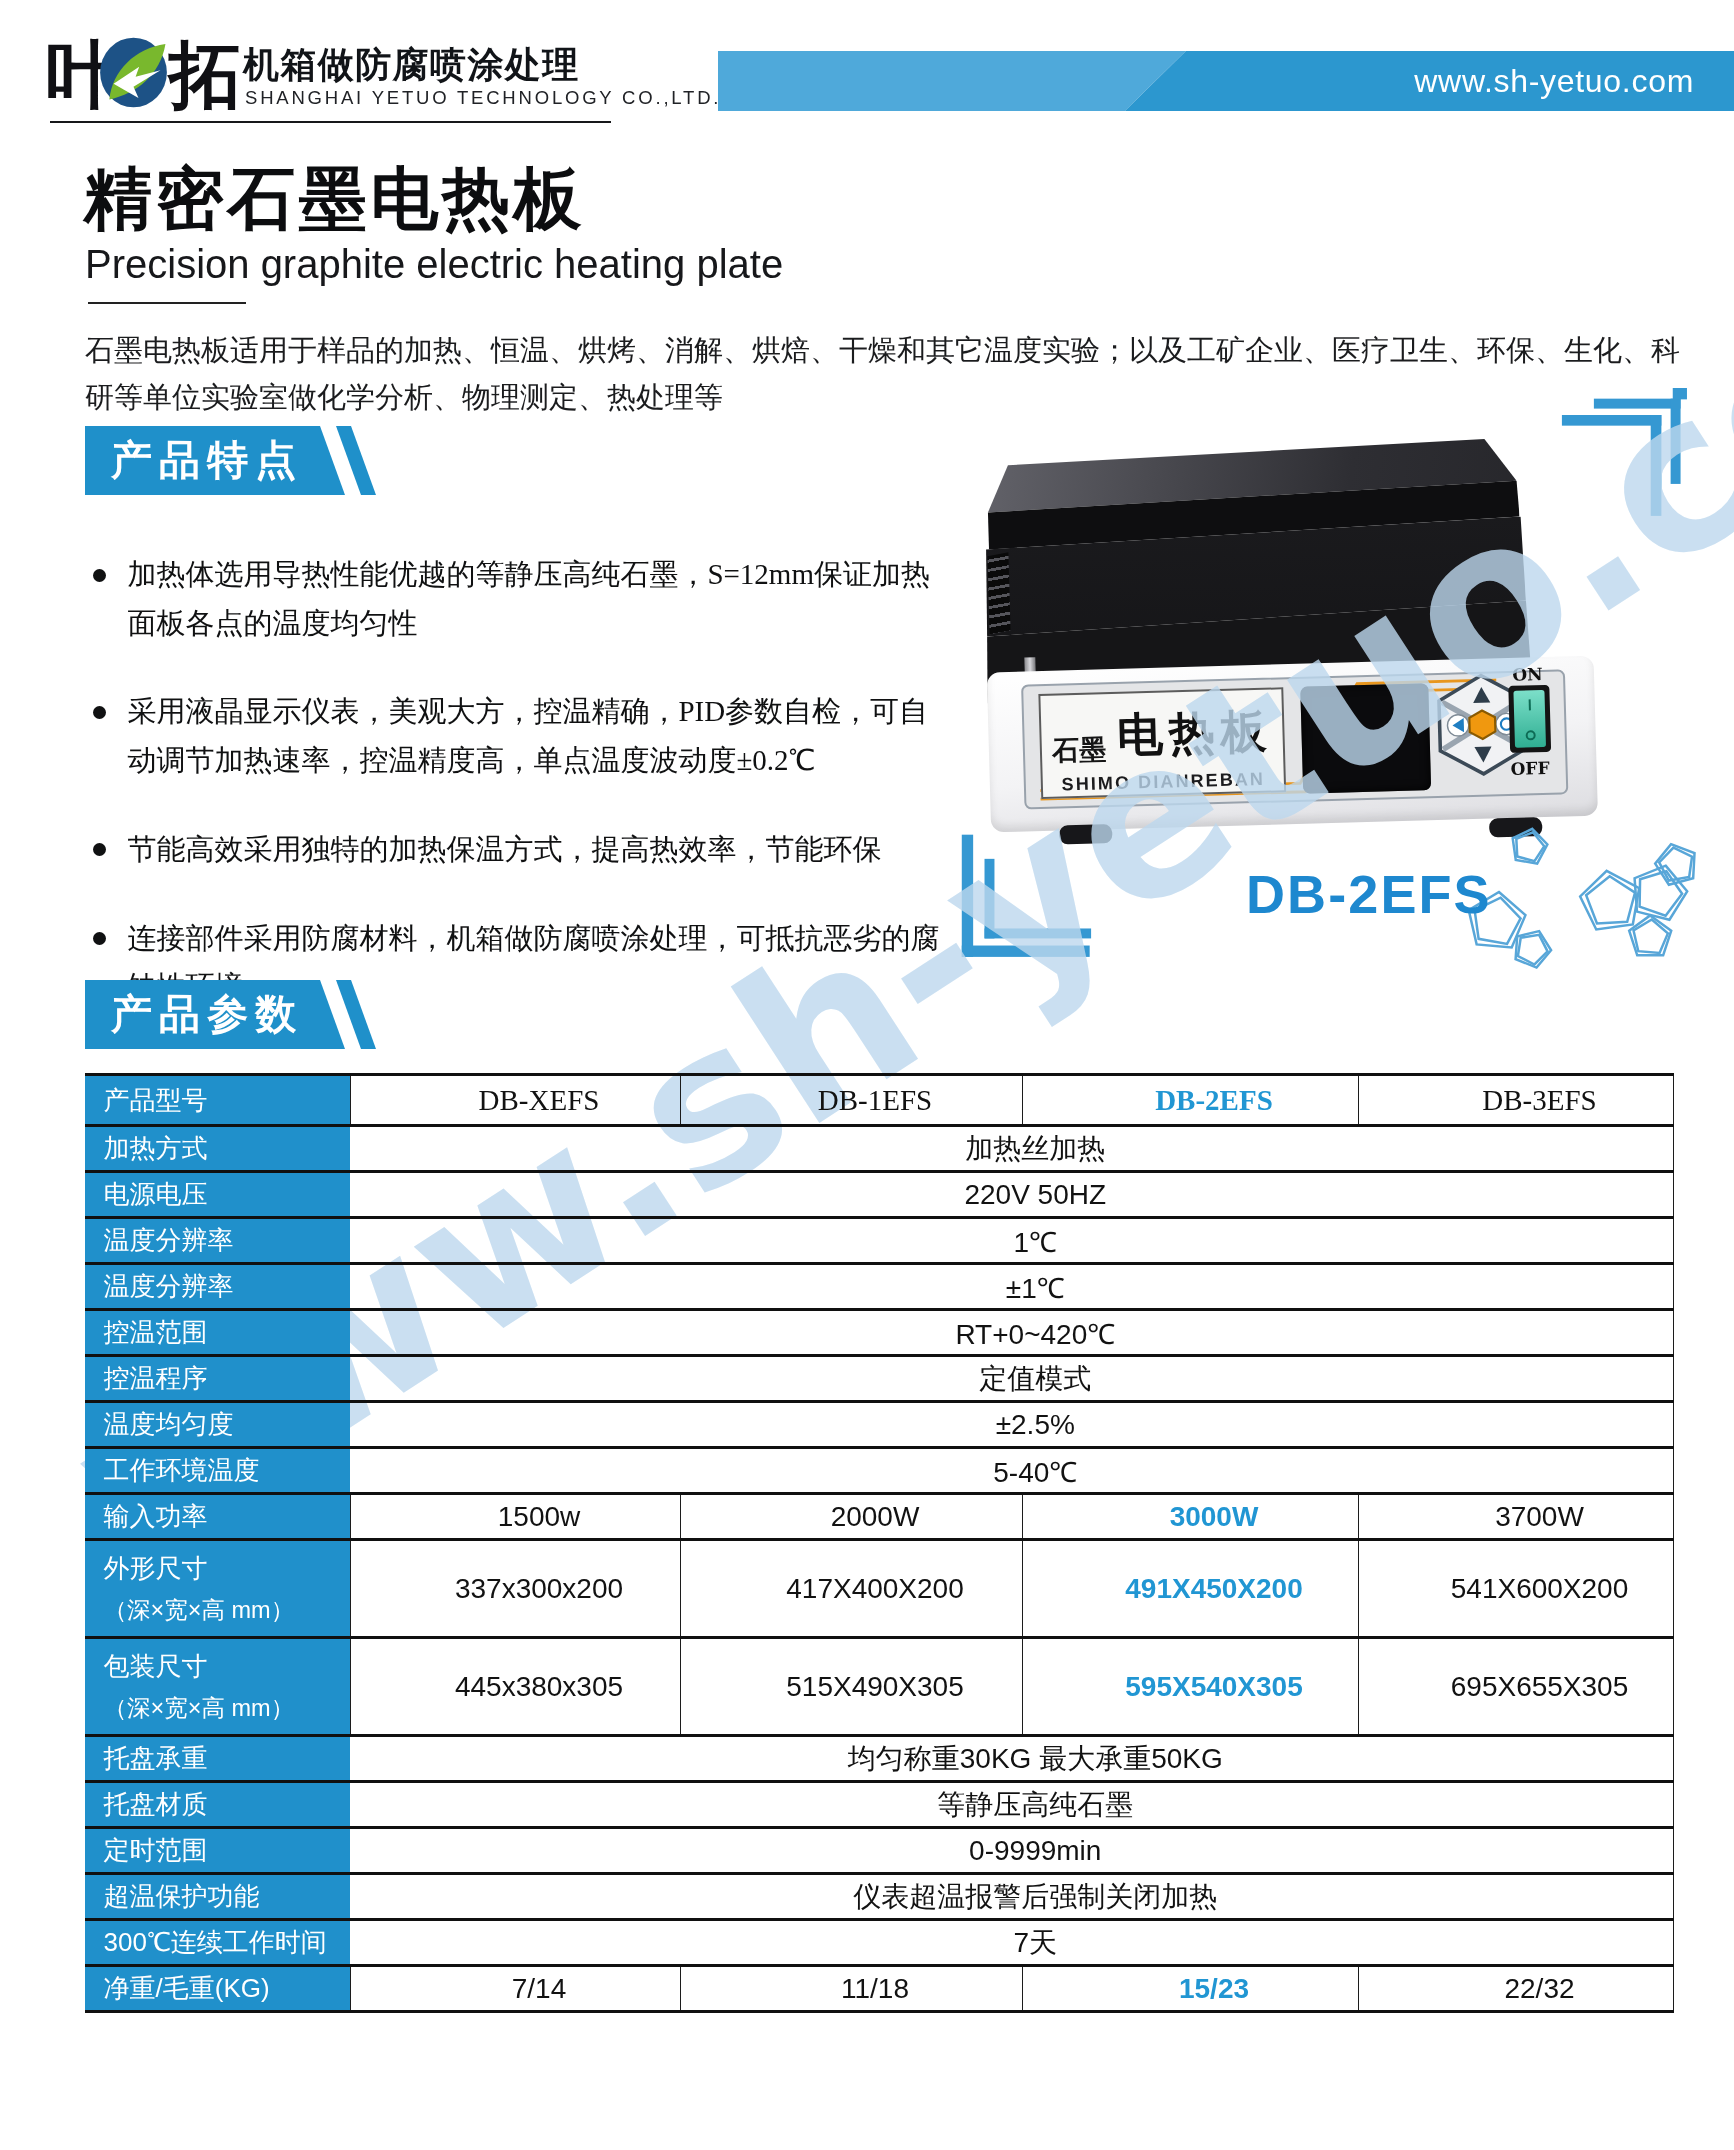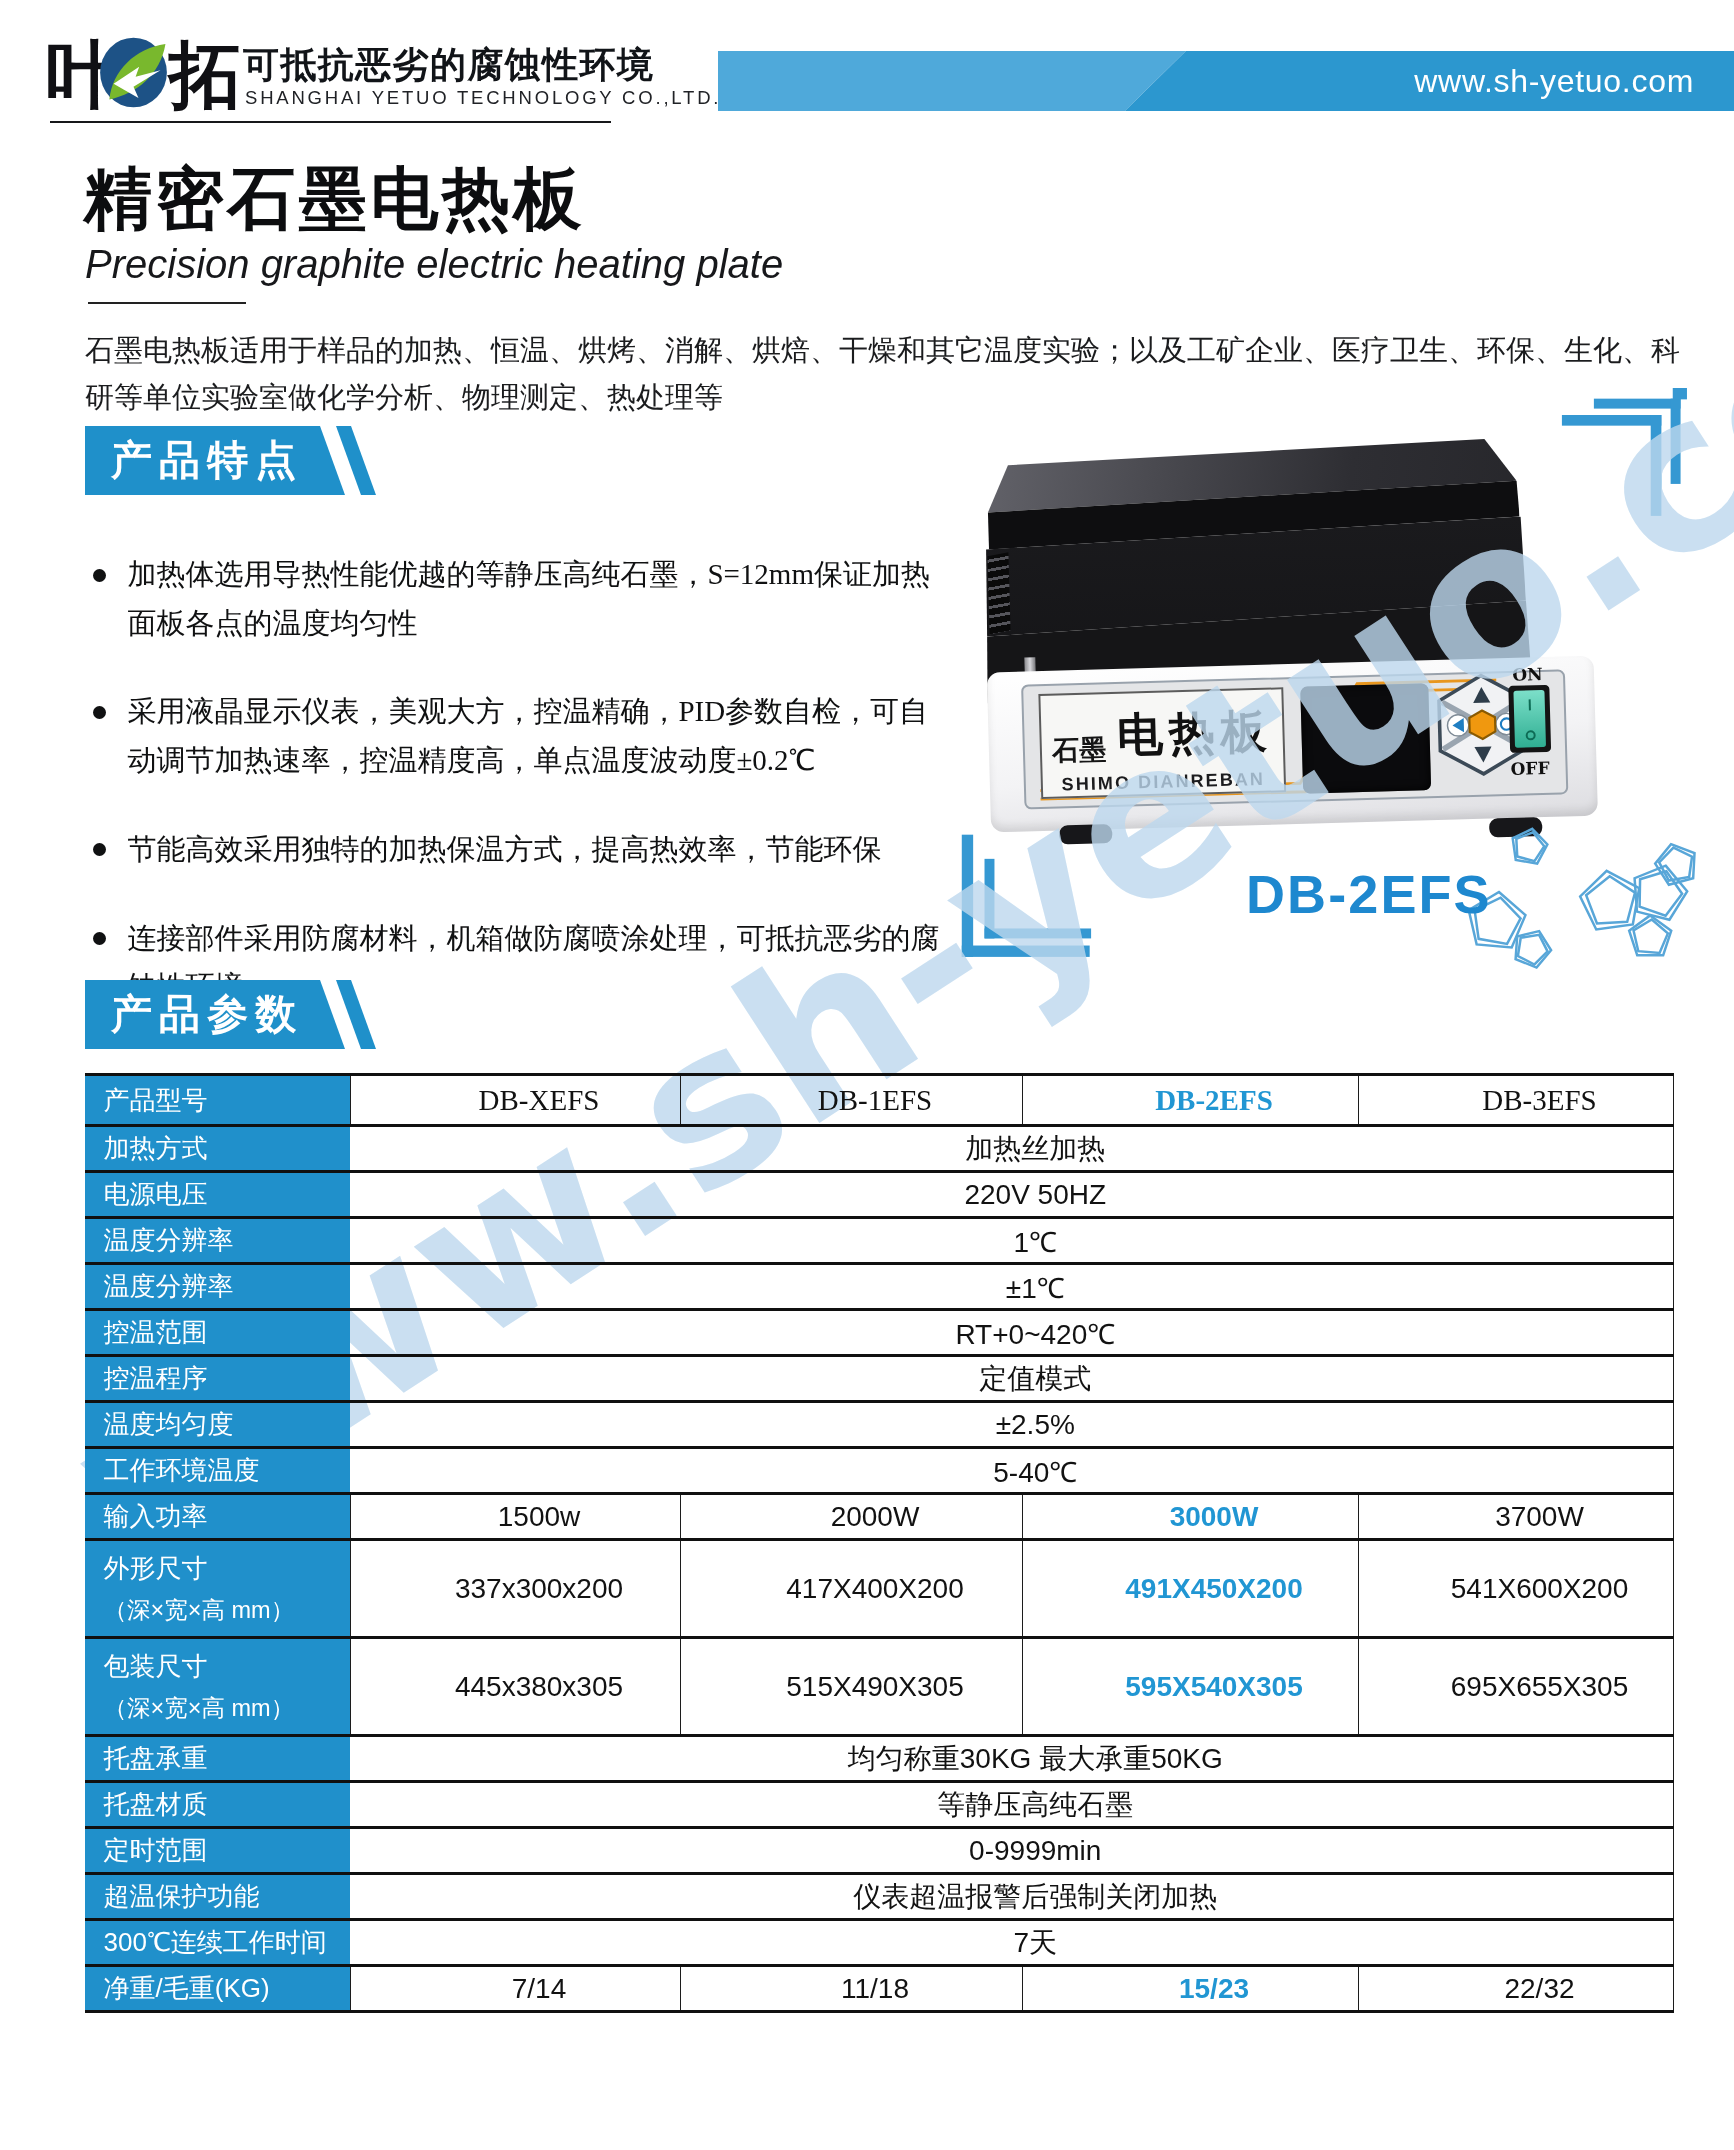--- a/index.html
+++ b/index.html
@@ -34,21 +34,21 @@
   .site-banner .light{position:absolute;inset:0;background:var(--site_banner_light);
     clip-path:polygon(0 0,46% 0,40% 100%,0 100%);}
   .site-banner .dark{position:absolute;inset:0;background:var(--site_banner_dark);
     clip-path:polygon(46% 0,100% 0,100% 100%,40% 100%);}
   .site-banner .url{position:absolute;inset:0;text-align:right;line-height:60px;
     padding-right:41px;font-size:32px;color:#fff;letter-spacing:0.7px;}
 
   
   .title-cn{position:absolute;left:84px;top:154px;font-size:68px;font-weight:bold;
     letter-spacing:3.6px;color:#0c0d0f;z-index:4;font-family:Liberation Serif, serif;}
-  .title-en{position:absolute;left:85px;top:242px;font-size:40px;font-weight:500;color:#17181b;z-index:4;font-style:italic;}
+  .title-en{position:absolute;left:85px;top:242px;font-size:40px;font-weight:500;color:#17181b;z-index:4;}
   .title-rule{position:absolute;left:88px;top:302px;width:158px;height:2.1px;background:#222;z-index:4;}
   .intro{position:absolute;left:85px;top:327px;width:1600px;font-size:29px;line-height:1.62;
     color:#1b1c1e;z-index:4;}
 
   
   .sec-banner{position:absolute;width:293px;height:69px;z-index:4;}
   .sec-banner .main{position:absolute;inset:0;background:var(--section_banner);
     clip-path:polygon(0 0,235px 0,260px 69px,0 69px);}
   .sec-banner .stripe{position:absolute;inset:0;background:var(--section_banner);
     clip-path:polygon(251px 0,266px 0,291px 69px,276px 69px);}
@@ -143,21 +143,21 @@
 
   <div class="watermark">www.sh-yetuo.com</div>
 
   <div class="logo-char left">叶</div>
   <svg class="logo-mark" viewBox="0 0 100 100">
     <ellipse cx="50" cy="50" rx="47" ry="49" fill="#1d5286"></ellipse>
     <path d="M 95 10 C 52 16 20 48 16 88 C 55 80 88 52 95 10 Z" fill="#79b82d"></path>
     <path d="M 22 66 L 58 42 L 53 56 L 88 47 L 50 70 L 57 86 L 36 74 Z" fill="#ffffff"></path>
   </svg>
   <div class="logo-char right">拓</div>
-  <div class="company-cn">可抵抗恶劣的腐蚀性环境</div>
+  <div class="company-cn">机箱做防腐喷涂处理</div>
   <div class="company-en">SHANGHAI YETUO TECHNOLOGY CO.,LTD.</div>
   <div class="header-rule"></div>
 
   <div class="site-banner">
     <div class="light"></div>
     <div class="dark"></div>
     <div class="url">www.sh-yetuo.com</div>
   </div>
 
   <div class="title-cn">精密石墨电热板</div>

